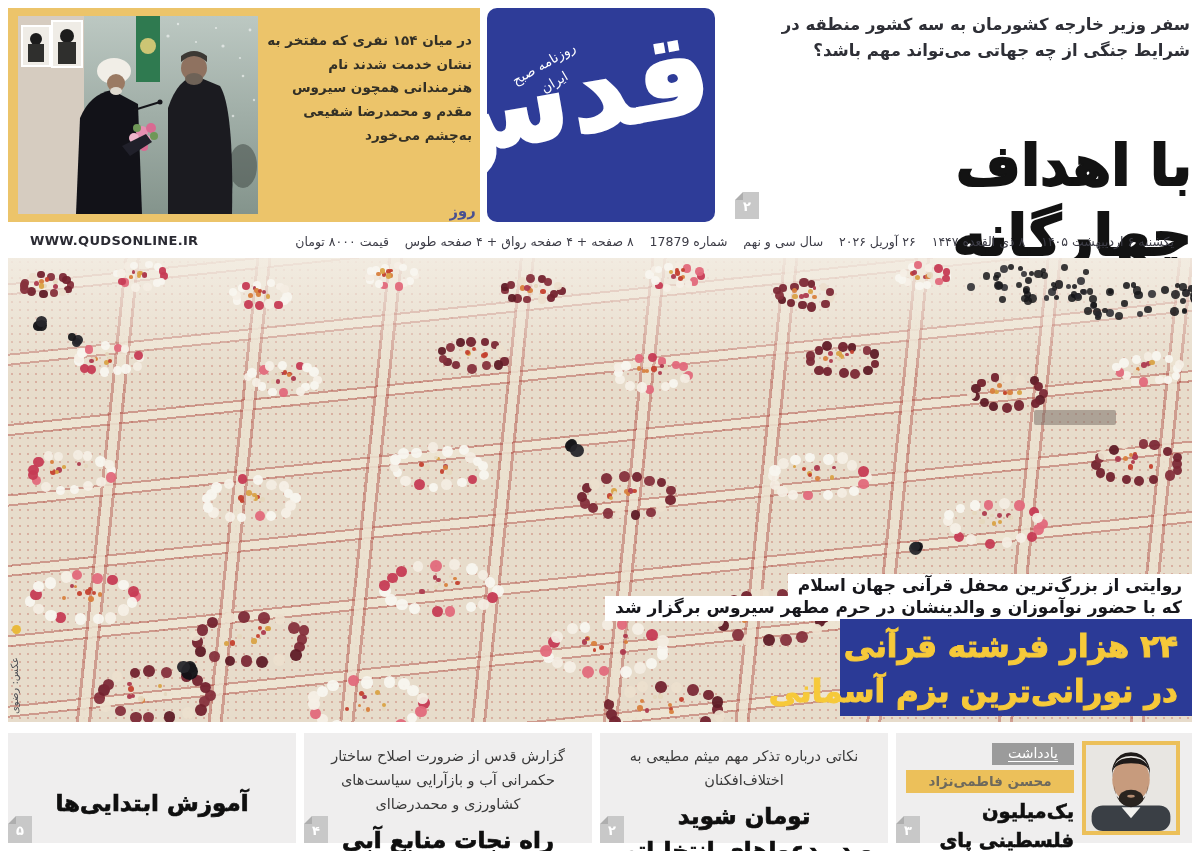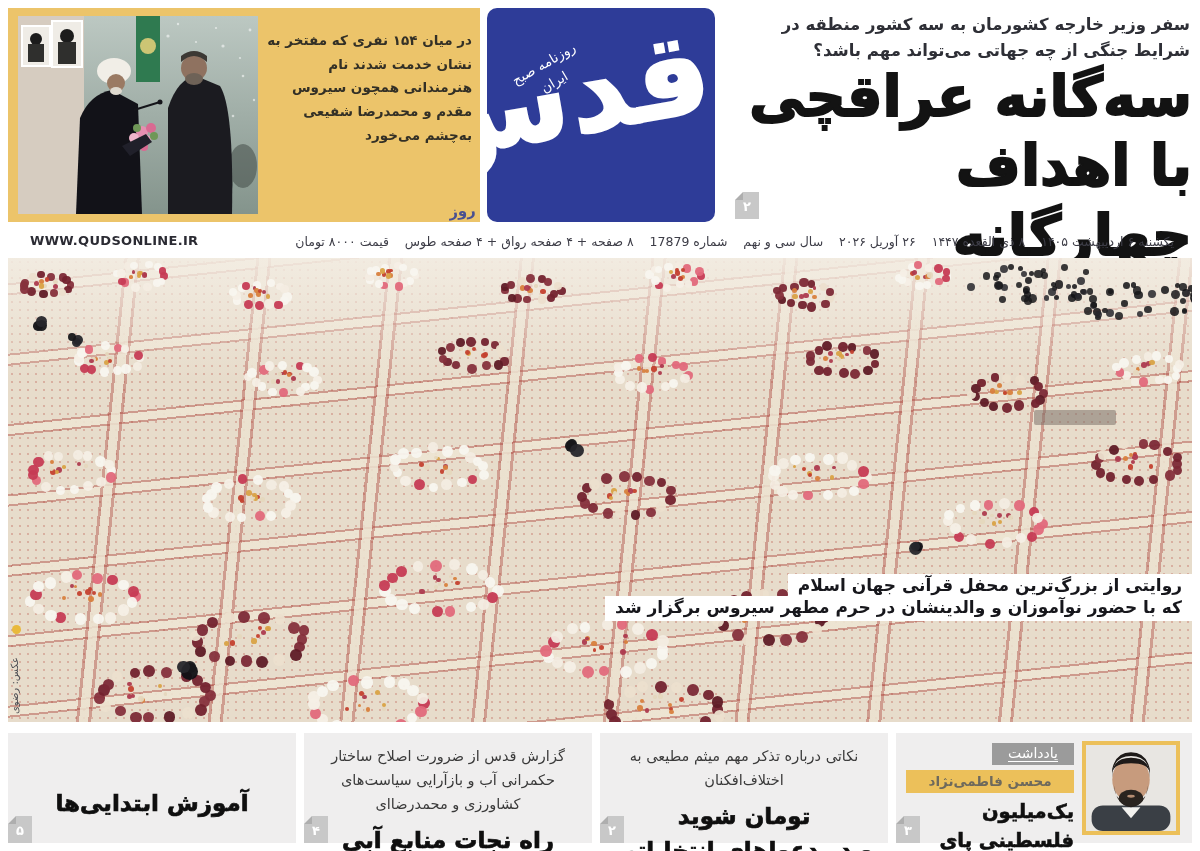--- a/index.html
+++ b/index.html
@@ -155,21 +155,21 @@
     <div class="award-watermark">روز</div>
   </div>
 
   <div class="abs logo-box">
     <div class="logo-tagline">روزنامه صبح ایران</div>
     <div class="logo-word">قدس</div>
   </div>
 
   <div class="abs lead-kicker">سفر وزیر خارجه کشورمان به سه کشور منطقه در شرایط جنگی از چه جهاتی می‌تواند مهم باشد؟</div>
   <div class="abs lead-title">
-    <span>سه‌گانه عراقچی</span><br>
+    <br>
     <span>با اهداف چهارگانه</span>
   </div>
   <div class="pbadge lead-badge">
     <span class="num">۲</span>
   </div>
 
   <div class="abs site-url">WWW.QUDSONLINE.IR</div>
   <div class="abs dateline">یکشنبه ۶ اردیبهشت ۱۴۰۵    ۸ ذی القعده ۱۴۴۷    ۲۶ آوریل ۲۰۲۶    سال سی و نهم    شماره 17879    ۸ صفحه + ۴ صفحه رواق + ۴ صفحه طوس    قیمت ۸۰۰۰ تومان</div>
 
   <div class="abs main-photo">
@@ -996,20 +996,24 @@
         <div class="dot" style="left: 629.2px; top: 447.1px; width: 5.7px; height: 5.7px; background: rgb(216, 128, 61); opacity: 0.95;"></div>
         <div class="dot" style="left: 636.6px; top: 450.4px; width: 4.9px; height: 4.9px; background: rgb(173, 58, 78); opacity: 0.95;"></div>
         <div class="dot" style="left: 660.8px; top: 451.6px; width: 4.8px; height: 4.8px; background: rgb(216, 128, 61); opacity: 0.95;"></div>
         <div class="dot" style="left: 644.7px; top: 436.8px; width: 4.2px; height: 4.2px; background: rgb(229, 215, 189); opacity: 0.95;"></div>
         <div class="dot" style="left: 172.9px; top: 404.7px; width: 17.2px; height: 17.2px; background: rgb(16, 16, 20); opacity: 0.95;"></div>
         <div class="dot" style="left: 176px; top: 402.5px; width: 12.3px; height: 12.3px; background: rgb(23, 23, 26); opacity: 0.95;"></div>
         <div class="dot" style="left: 169px; top: 402.9px; width: 12.5px; height: 12.5px; background: rgb(38, 38, 43); opacity: 0.95;"></div>
       </div>
     <div class="strap strap1">روایتی از بزرگ‌ترین محفل قرآنی جهان اسلام</div>
     <div class="strap strap2">که با حضور نوآموزان و والدینشان در حرم مطهر سیروس برگزار شد</div>
+    <div class="photo-caption">
+      <div class="line">۲۴ هزار فرشته قرآنی</div>
+      <div class="line">در نورانی‌ترین بزم آسمانی</div>
+    </div>
     <div class="photo-watermark"></div>
     <div class="credit-dot"></div>
     <div class="photo-credit">عکس: رضوی</div>
   </div>
 
   <div class="abs teaser t1">
     <div class="teaser-inner">
       <div class="t-title">
         <br><span>آموزش ابتدایی‌ها</span>
       </div>

